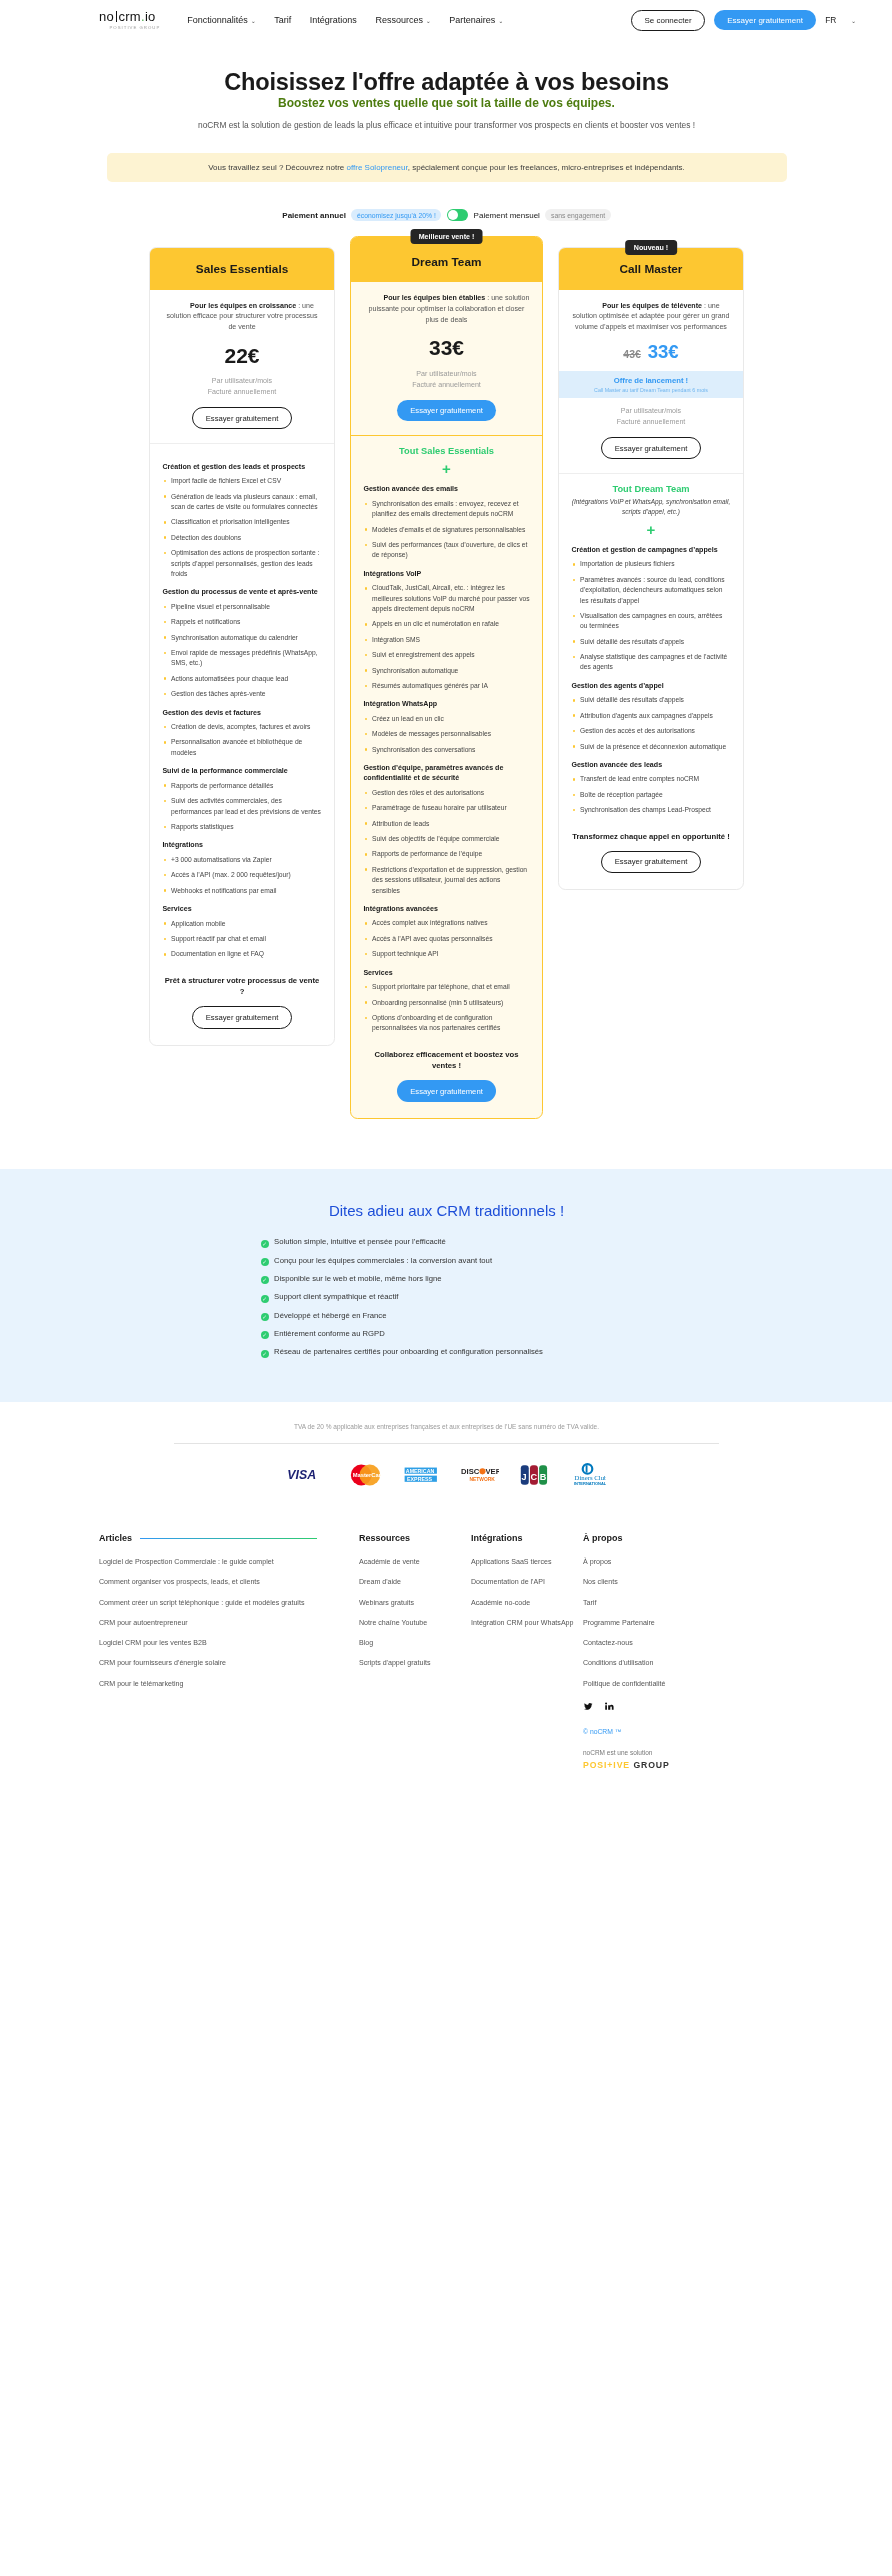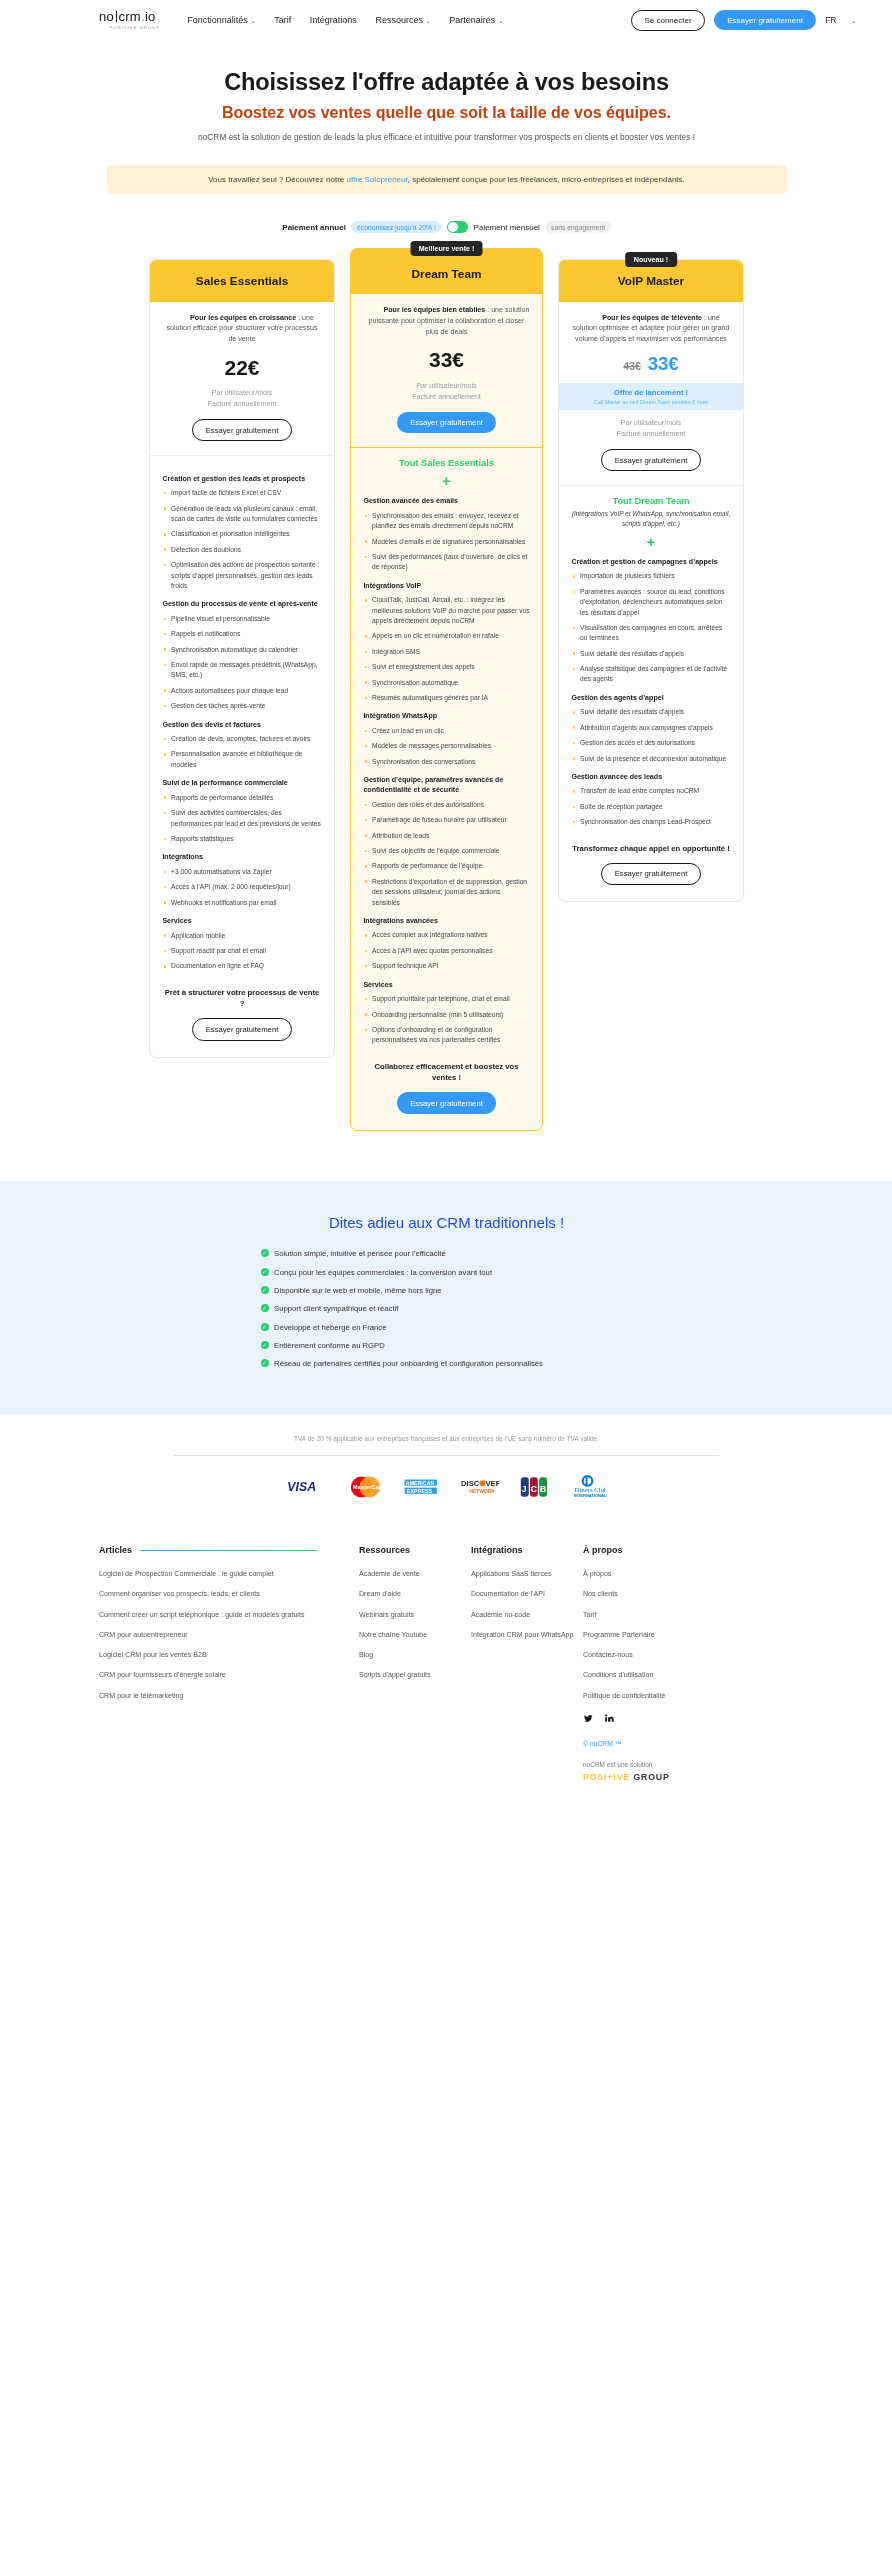--- a/index.html
+++ b/index.html
@@ -41,21 +41,21 @@
   .btn-primary-nav {
     border: none; background: #3399f3; border-radius: 619px;
     padding: 5.6px 13.6px; font-size: 8px; color: #fff; cursor: pointer;
     font-family: inherit;
   }
   .lang { font-size: 8.4px; color: #1a1a1a; display: flex; align-items: center; gap: 15px; cursor: pointer; }
 
   
   .hero { text-align: center; padding: 28.5px 0 0; }
   .hero h1 { font-size: 23.6px; font-weight: 700; color: #1a1a1a; letter-spacing: -0.2px; }
-  .hero h2 { font-size: 16px; font-weight: 700; color: #c2410c; margin-top: 8px; }
+  .hero h2 { font-size: 12px; font-weight: 700; color: #4d7c0f; margin-top: 0; }
   .hero p.lead { font-size: 8.4px; color: #555; margin-top: 10px; }
 
   .solo-banner {
     width: 680px; margin: 23.6px auto 0;
     background: #fdf3d2; border-radius: 5px;
     padding: 10px 13.6px; font-size: 8px; color: #3c3c3c; text-align: center;
   }
   .solo-banner a { color: #3399f3; text-decoration: none; }
 
   .toggle-row {
@@ -141,21 +141,21 @@
   
   .adieu { background: #e8f3fd; margin-top: 50px; padding: 33px 0 37px; }
   .adieu h2 { text-align: center; font-size: 15px; font-weight: 400; color: #1d4ed8; }
   .adieu-p {
     width: 397px; margin: 16px auto 0; text-align: center;
     font-size: 8px; color: #333; line-height: 1.85;
   }
   .adieu-p b { color: #1a1a1a; }
   .adieu-list { width: 372px; margin: 17.4px auto 0; }
   .adieu-list li {
-    list-style: none; display: flex; align-items: flex-start; gap: 5.6px;
+    list-style: none; display: flex; align-items: flex-end; gap: 5.6px;
     font-size: 7.7px; color: #333; margin-bottom: 6.8px; line-height: 1.5;
   }
   .check {
     flex: none; width: 8px; height: 8px; border-radius: 50%;
     background: #2ecc71; color: #fff; font-size: 5.6px; line-height: 8px;
     text-align: center; margin-top: 1.2px;
   }
 
   
   .tva { text-align: center; font-size: 6.5px; color: #9a9a9a; padding: 21px 0 0; }
@@ -398,21 +398,21 @@
       <div class="cta-mini">
         <div class="cta-mini-title">Collaborez efficacement et boostez vos ventes !</div>
         <button class="btn-blue">Essayer gratuitement</button>
       </div>
     </div>
   </div>
 
   <div class="card nouveau">
     <div class="ribbon">Nouveau !</div>
     <div class="card-header">
-      <div class="card-title">VoIP Master</div>
+      <div class="card-title">Call Master</div>
     </div>
     <div class="card-top">
       <div class="card-desc">
         <b>Pour les équipes de télévente</b><span> : une solution optimisée et adaptée pour gérer un grand volume d’appels et maximiser vos performances</span>
       </div>
       <div class="price-row">
         <span class="price-old">43€</span>
         <span class="price-new">33€</span>
       </div>
       <div class="launch-band">

